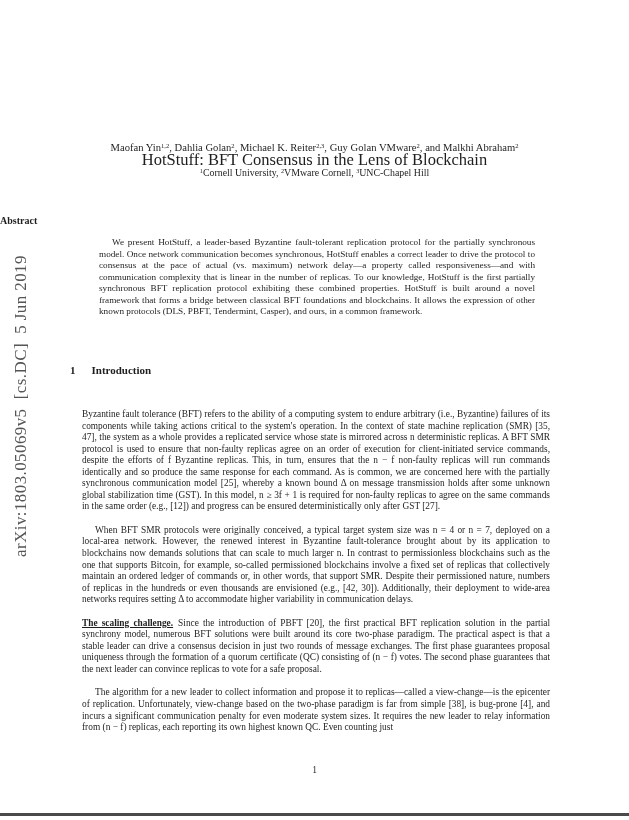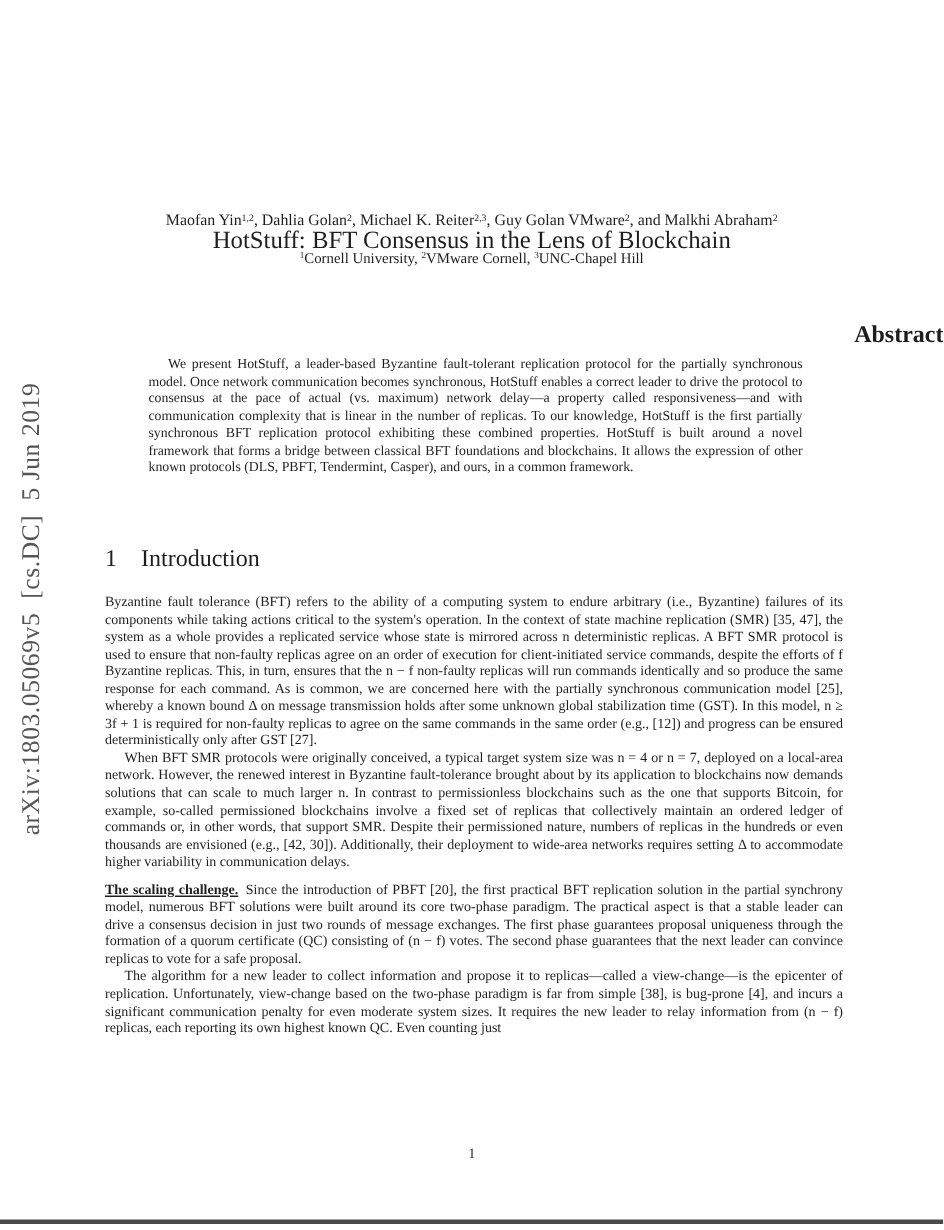--- a/index.html
+++ b/index.html
@@ -42,49 +42,49 @@
   }
   .affil {
     position: absolute;
     top: 167px; left: 0; width: 100%;
     text-align: center;
     font-size: 9.9px;
   }
   .abs-head {
     position: absolute;
     top: 215px; left: 0; width: 100%;
-    text-align: right;
+    text-align: left;
     font-weight: bold;
-    font-size: 16px;
+    font-size: 10px;
   }
   .abs-body {
     position: absolute;
     top: 237px; left: 99px; width: 436px;
   }
   .abs-body p {
     margin: 0;
     font-size: 9.2px;
     line-height: 11.55px;
     text-align: justify;
   }
   .indent { text-indent: 13px; }
   .noindent { text-indent: 0; }
   .sec-head {
     position: absolute;
     top: 364px; left: 70px;
-    font-weight: normal;
-    font-size: 16px;
+    font-weight: bold;
+    font-size: 11px;
   }
   .sec-num { margin-right: 16px; }
   .body-text {
     position: absolute;
     top: 397px; left: 70px; width: 492px;
   }
   .body-text p {
-    margin: 0;
+    margin: 12px;
     font-size: 9.35px;
     line-height: 11.55px;
     text-align: justify;
   }
   .pspace { margin-top: 7px !important; }
   .pageno {
     position: absolute;
     top: 765px; left: 0; width: 100%;
     text-align: center;
     font-size: 9.5px;

